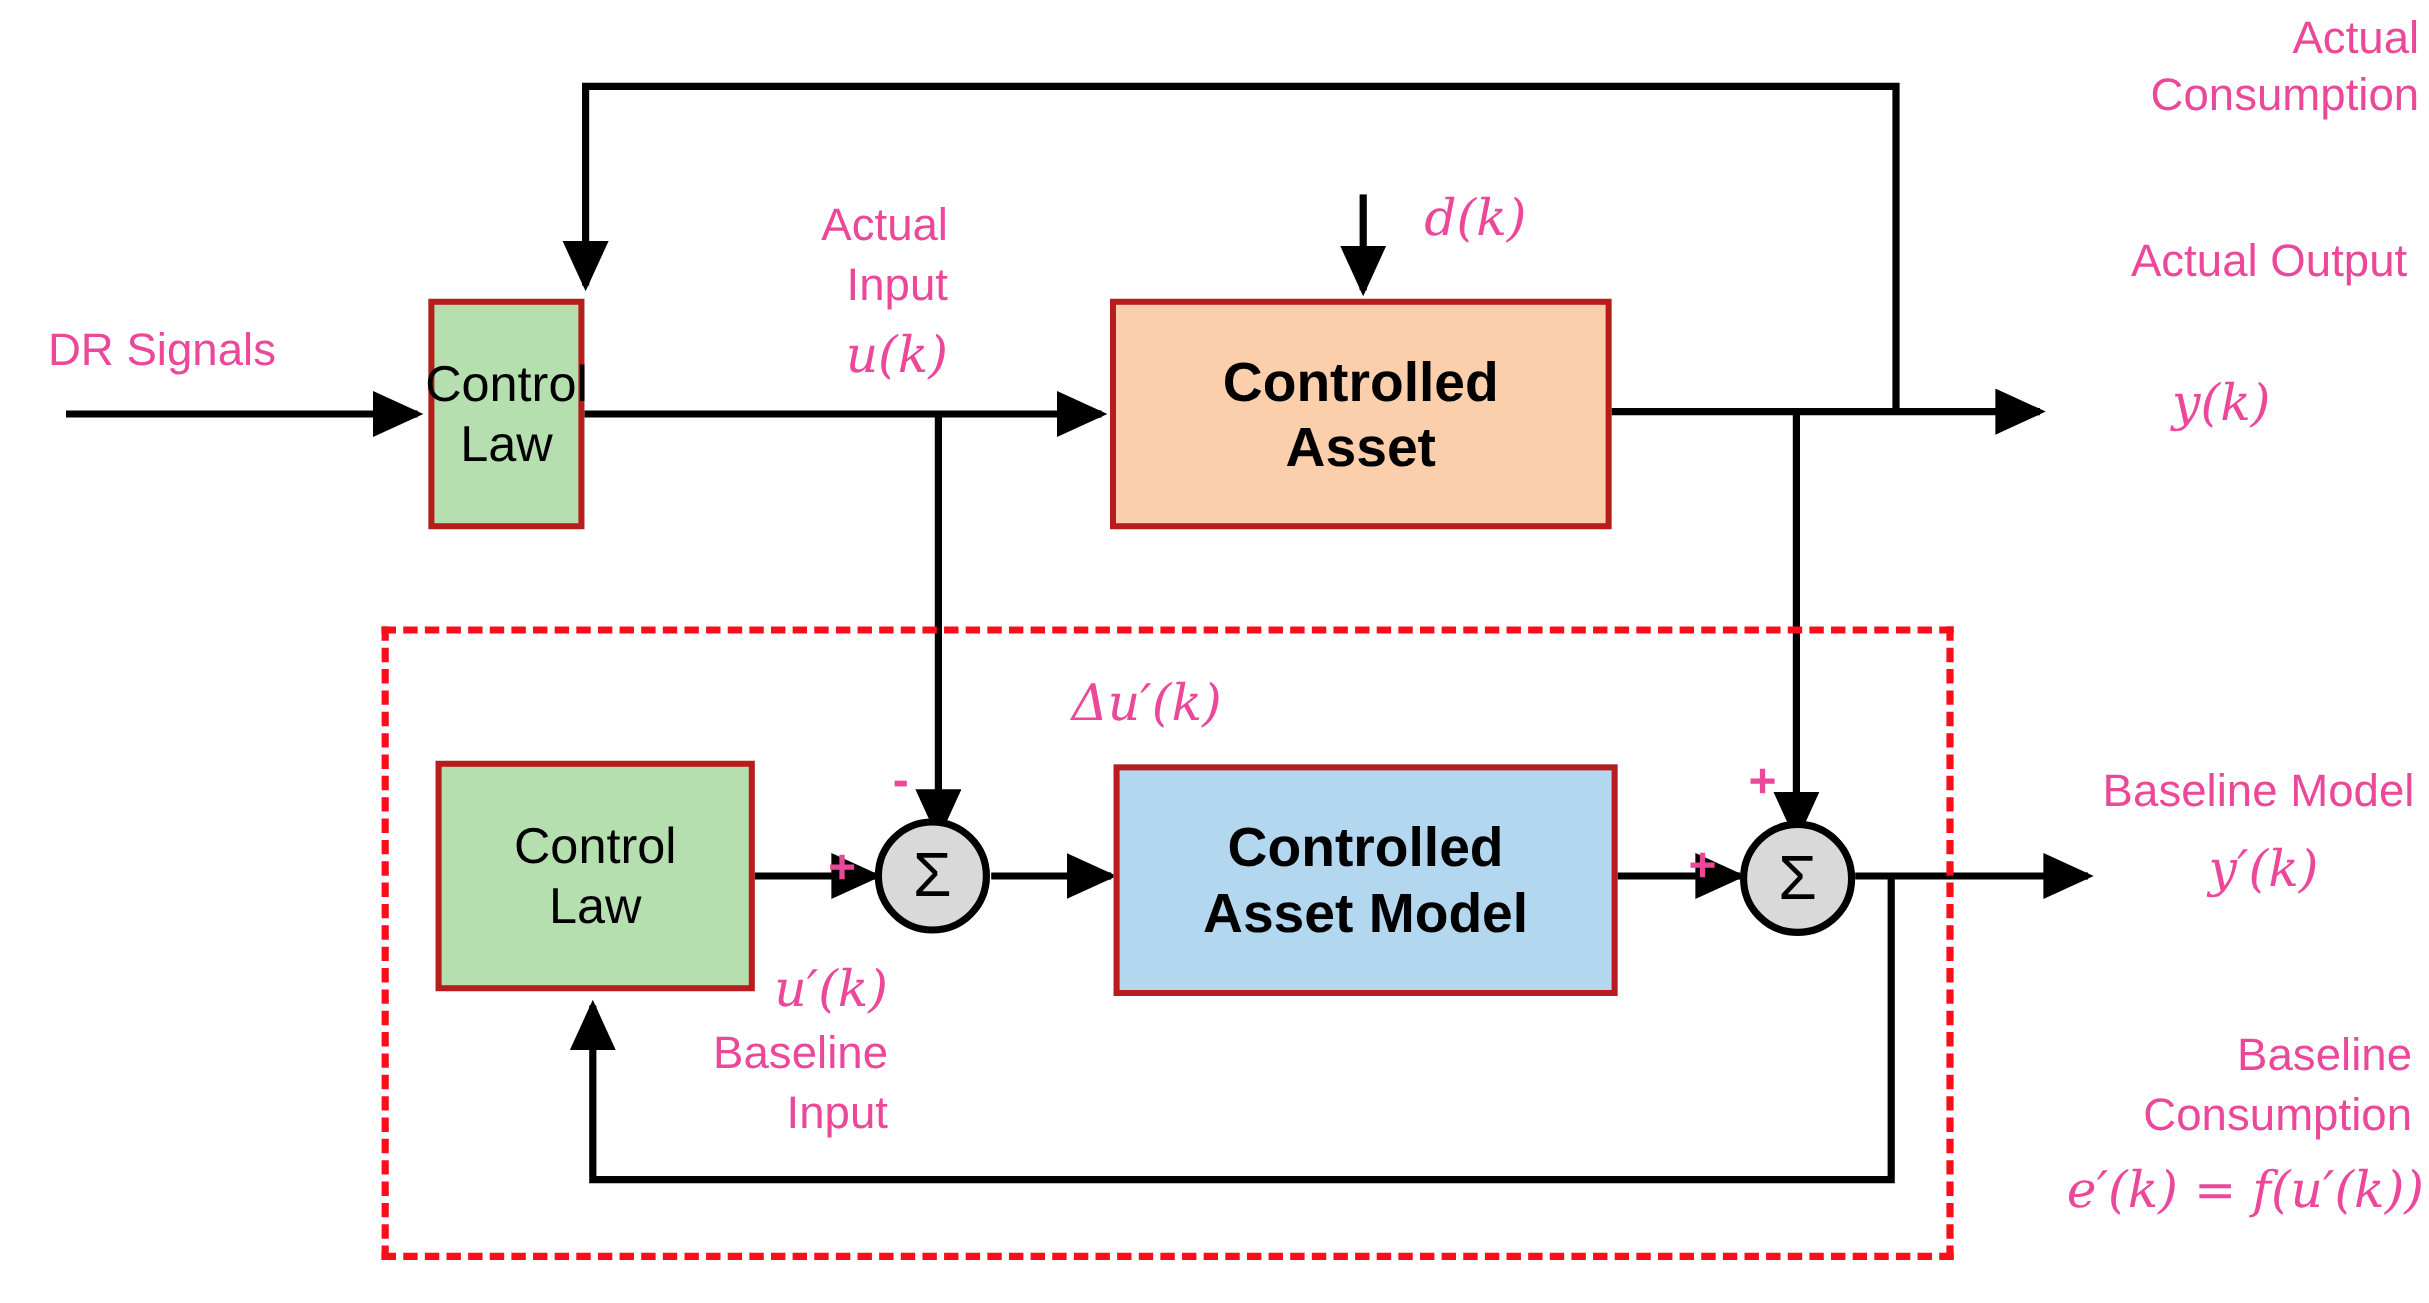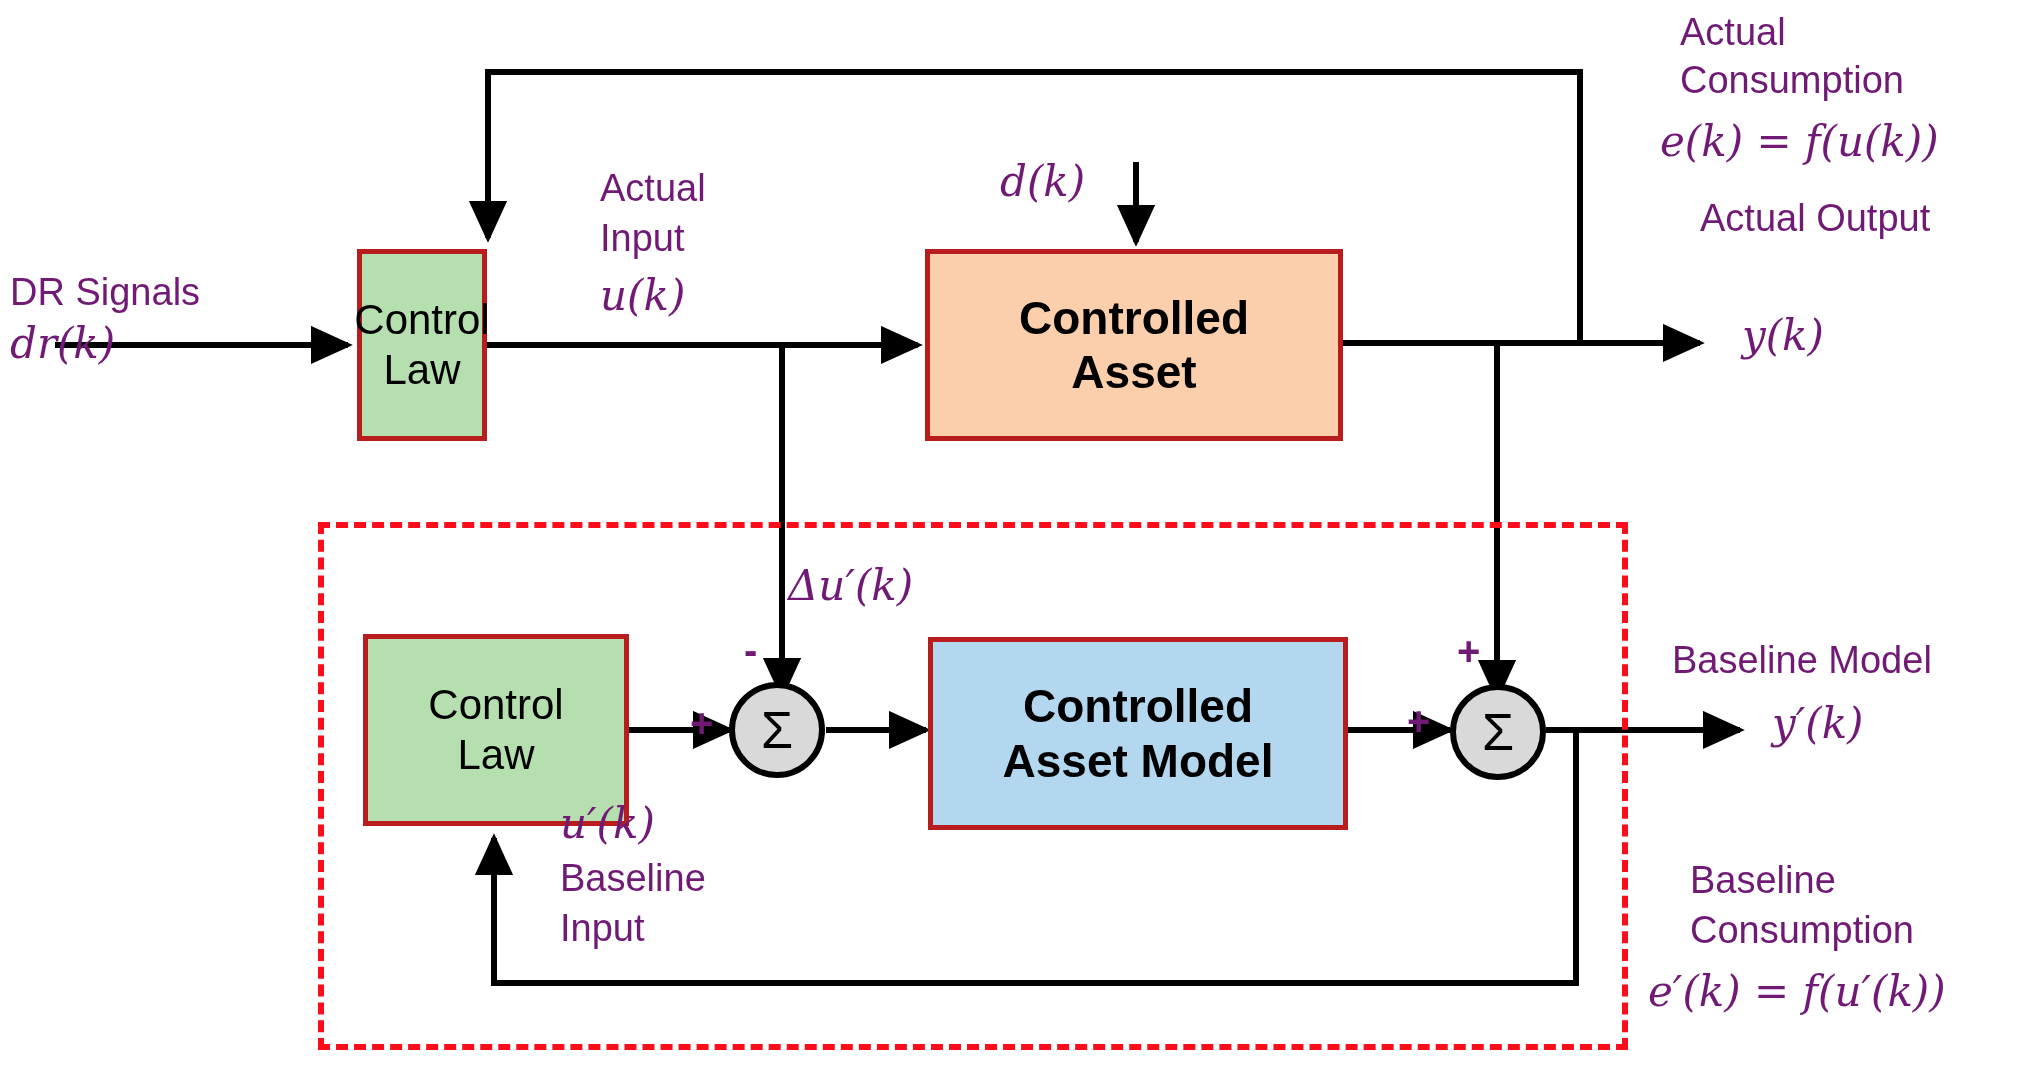--- a/index.html
+++ b/index.html
@@ -52,24 +52,24 @@
     display: flex;
     align-items: center;
     justify-content: center;
     font-size: 52px;
     color: #000000;
   }
 
   
   .lbl {
     position: absolute;
-    color: #701a75;
+    color: #ec4899;
     white-space: nowrap;
     line-height: 1.16;
-    text-align: left;
+    text-align: right;
   }
   .lbl.sans { font-size: 38px; font-family: "Liberation Sans", sans-serif; }
   .lbl.math {
     font-size: 42px;
     font-family: "DejaVu Serif", serif;
     font-style: italic;
   }
   .lbl.sign {
     font-size: 40px;
     font-family: "Liberation Sans", sans-serif;
@@ -151,31 +151,29 @@
   <div class="lbl sign" style="left:690px; top:700px;">+</div>
   <div class="lbl sign" style="left:744px; top:627px;">-</div>
 
   <div class="sumj" style="left:1450px; top:684px; width:96px; height:96px;">
     <span>Σ</span>
   </div>
   <div class="lbl sign" style="left:1407px; top:698px;">+</div>
   <div class="lbl sign" style="left:1457px; top:628px;">+</div>
 
   <div class="lbl sans" style="left:10px; top:270px; width:220px;">DR Signals</div>
-  <div class="lbl math" style="left:10px; top:320px; width:220px;">dr(k)</div>
 
   <div class="lbl sans" style="left:600px; top:166px; width:190px;">Actual</div>
   <div class="lbl sans" style="left:600px; top:216px; width:190px;">Input</div>
   <div class="lbl math" style="left:600px; top:272px; width:190px;">u(k)</div>
 
   <div class="lbl math" style="left:1000px; top:158px; width:272px;">d(k)</div>
 
   <div class="lbl sans" style="left:1680px; top:10px; width:336px;">Actual</div>
   <div class="lbl sans" style="left:1680px; top:58px; width:336px;">Consumption</div>
-  <div class="lbl math" style="left:1660px; top:118px; width:356px;">e(k) = f(u(k))</div>
 
   <div class="lbl sans" style="left:1700px; top:196px; width:306px;">Actual Output</div>
   <div class="lbl math" style="left:1742px; top:312px; width:150px;">y(k)</div>
 
   <div class="lbl math" style="left:788px; top:550px; width:230px;margin-top:12px;">Δu′(k)</div>
 
 
   <div class="lbl math" style="left:560px; top:800px; width:180px;">u′(k)</div>
   <div class="lbl sans" style="left:560px; top:856px; width:180px;">Baseline</div>
   <div class="lbl sans" style="left:560px; top:906px; width:180px;">Input</div>

